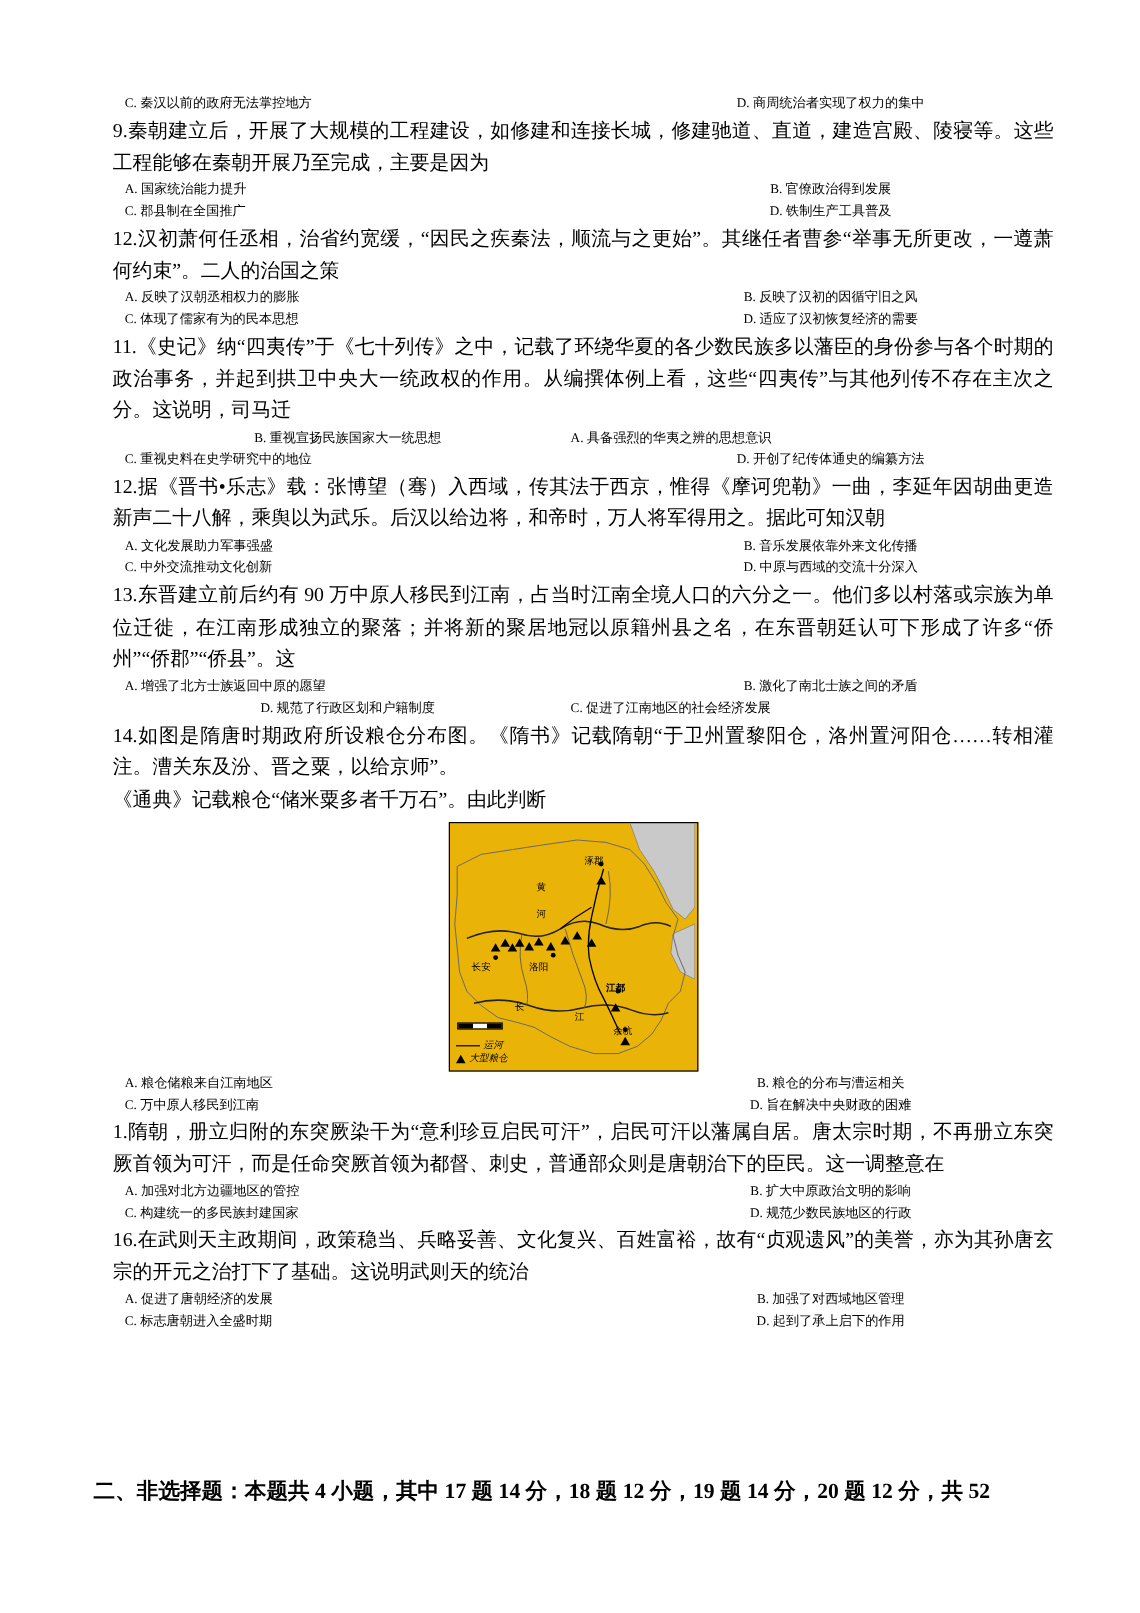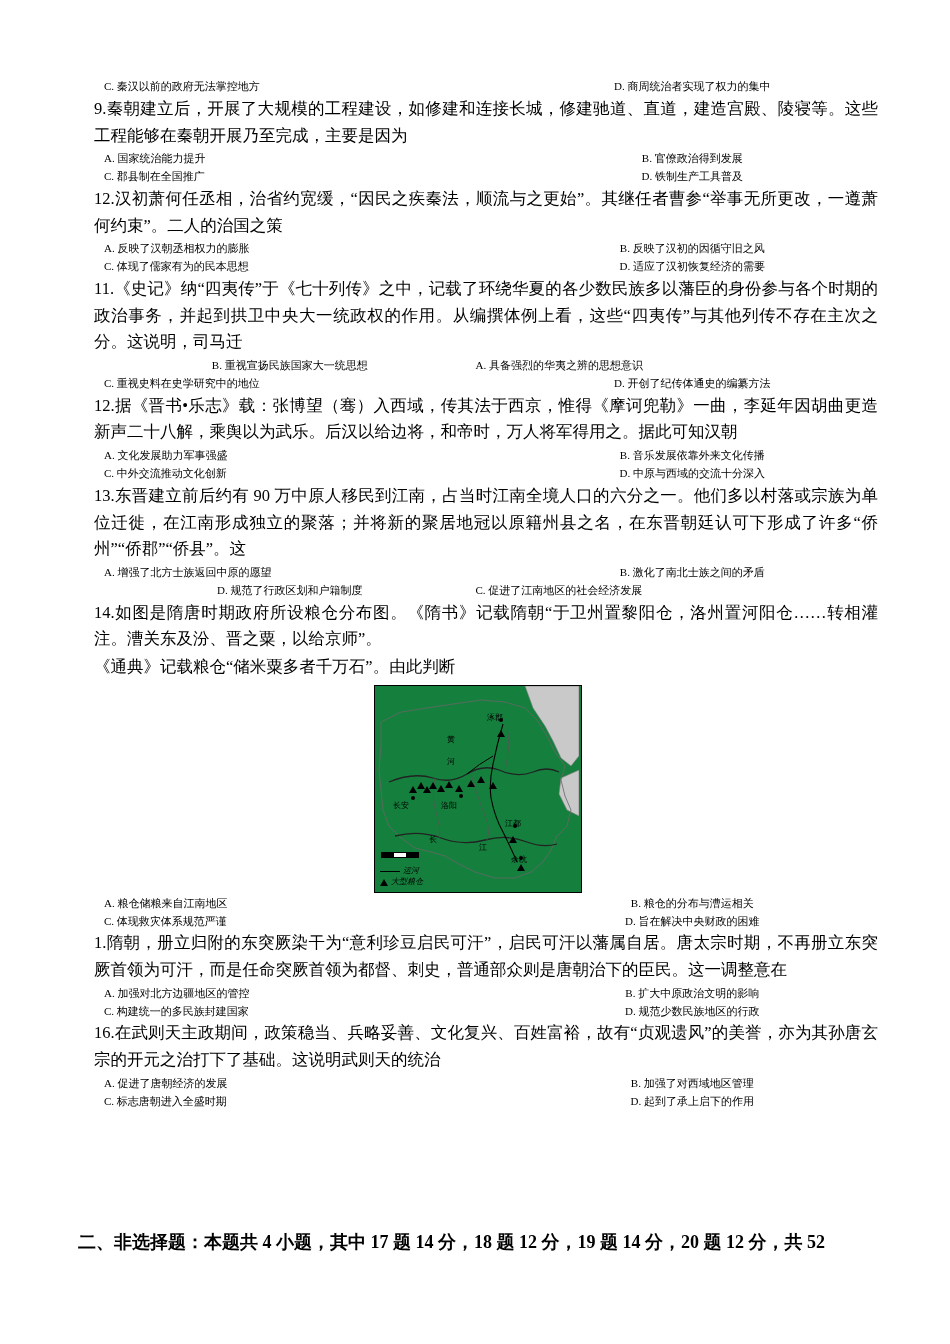--- a/index.html
+++ b/index.html
@@ -51,21 +51,21 @@
   .figwrap {
     display: flex;
     justify-content: center;
     margin: 4px 0 2px 0;
   }
   .mapbox {
     width: 206px;
     height: 206px;
     border: 1px solid #000;
     position: relative;
-    background: #15803d;
+    background: #eab308;
     overflow: hidden;
   }
   .map-svg { position: absolute; left: 0; top: 0; }
   .maplabel {
     position: absolute;
     font-size: 8px;
     font-family: "Liberation Serif", serif;
     color: #000;
     white-space: nowrap;
   }
@@ -214,21 +214,21 @@
           </g>
         </svg>
 
         <div class="maplabel" style="left:112px; top:26px;">涿郡</div>
         <div class="maplabel" style="left:72px; top:48px;">黄</div>
         <div class="maplabel" style="left:72px; top:70px;">河</div>
         <div class="maplabel" style="left:18px; top:114px;">长安</div>
         <div class="maplabel" style="left:66px; top:114px;">洛阳</div>
         <div class="maplabel" style="left:54px; top:148px;">长</div>
         <div class="maplabel" style="left:104px; top:156px;">江</div>
-        <div class="maplabel" style="left:130px; top:132px;">江都</div>
+        <div class="maplabel" style="left:130px; top:132px;font-weight:bold;">江都</div>
         <div class="maplabel" style="left:136px; top:168px;">余杭</div>
 
         <div class="scalebar">
           <div class="bar"></div>
         </div>
 
         <div class="legend">
           <div class="legend-row">
             <span class="legend-line"></span>
             <span>运河</span>
@@ -237,21 +237,21 @@
             <span class="legend-tri"></span>
             <span>大型粮仓</span>
           </div>
         </div>
       </div>
     </div>
 
     <div class="opts">
       <div class="opt opt-wide-left">A. 粮仓储粮来自江南地区</div>
       <div class="opt opt-wide-right">B. 粮仓的分布与漕运相关</div>
-      <div class="opt opt-wide-left">C. 体现救灾体系规范严谨</div>
+      <div class="opt opt-wide-left">C. 万中原人移民到江南</div>
       <div class="opt opt-wide-right">D. 旨在解决中央财政的困难</div>
     </div>
 
     <div class="q"><span>1.</span><span>隋朝，册立归附的东突厥染干为“意利珍豆启民可汗”，启民可汗以藩属自居。唐太宗时期，不再册立东突厥首领为可汗，而是任命突厥首领为都督、刺史，普通部众则是唐朝治下的臣民。这一调整意在</span></div>
     <div class="opts">
       <div class="opt opt-wide-left">A. 加强对北方边疆地区的管控</div>
       <div class="opt opt-wide-right">B. 扩大中原政治文明的影响</div>
       <div class="opt opt-wide-left">C. 构建统一的多民族封建国家</div>
       <div class="opt opt-wide-right">D. 规范少数民族地区的行政</div>
     </div>

